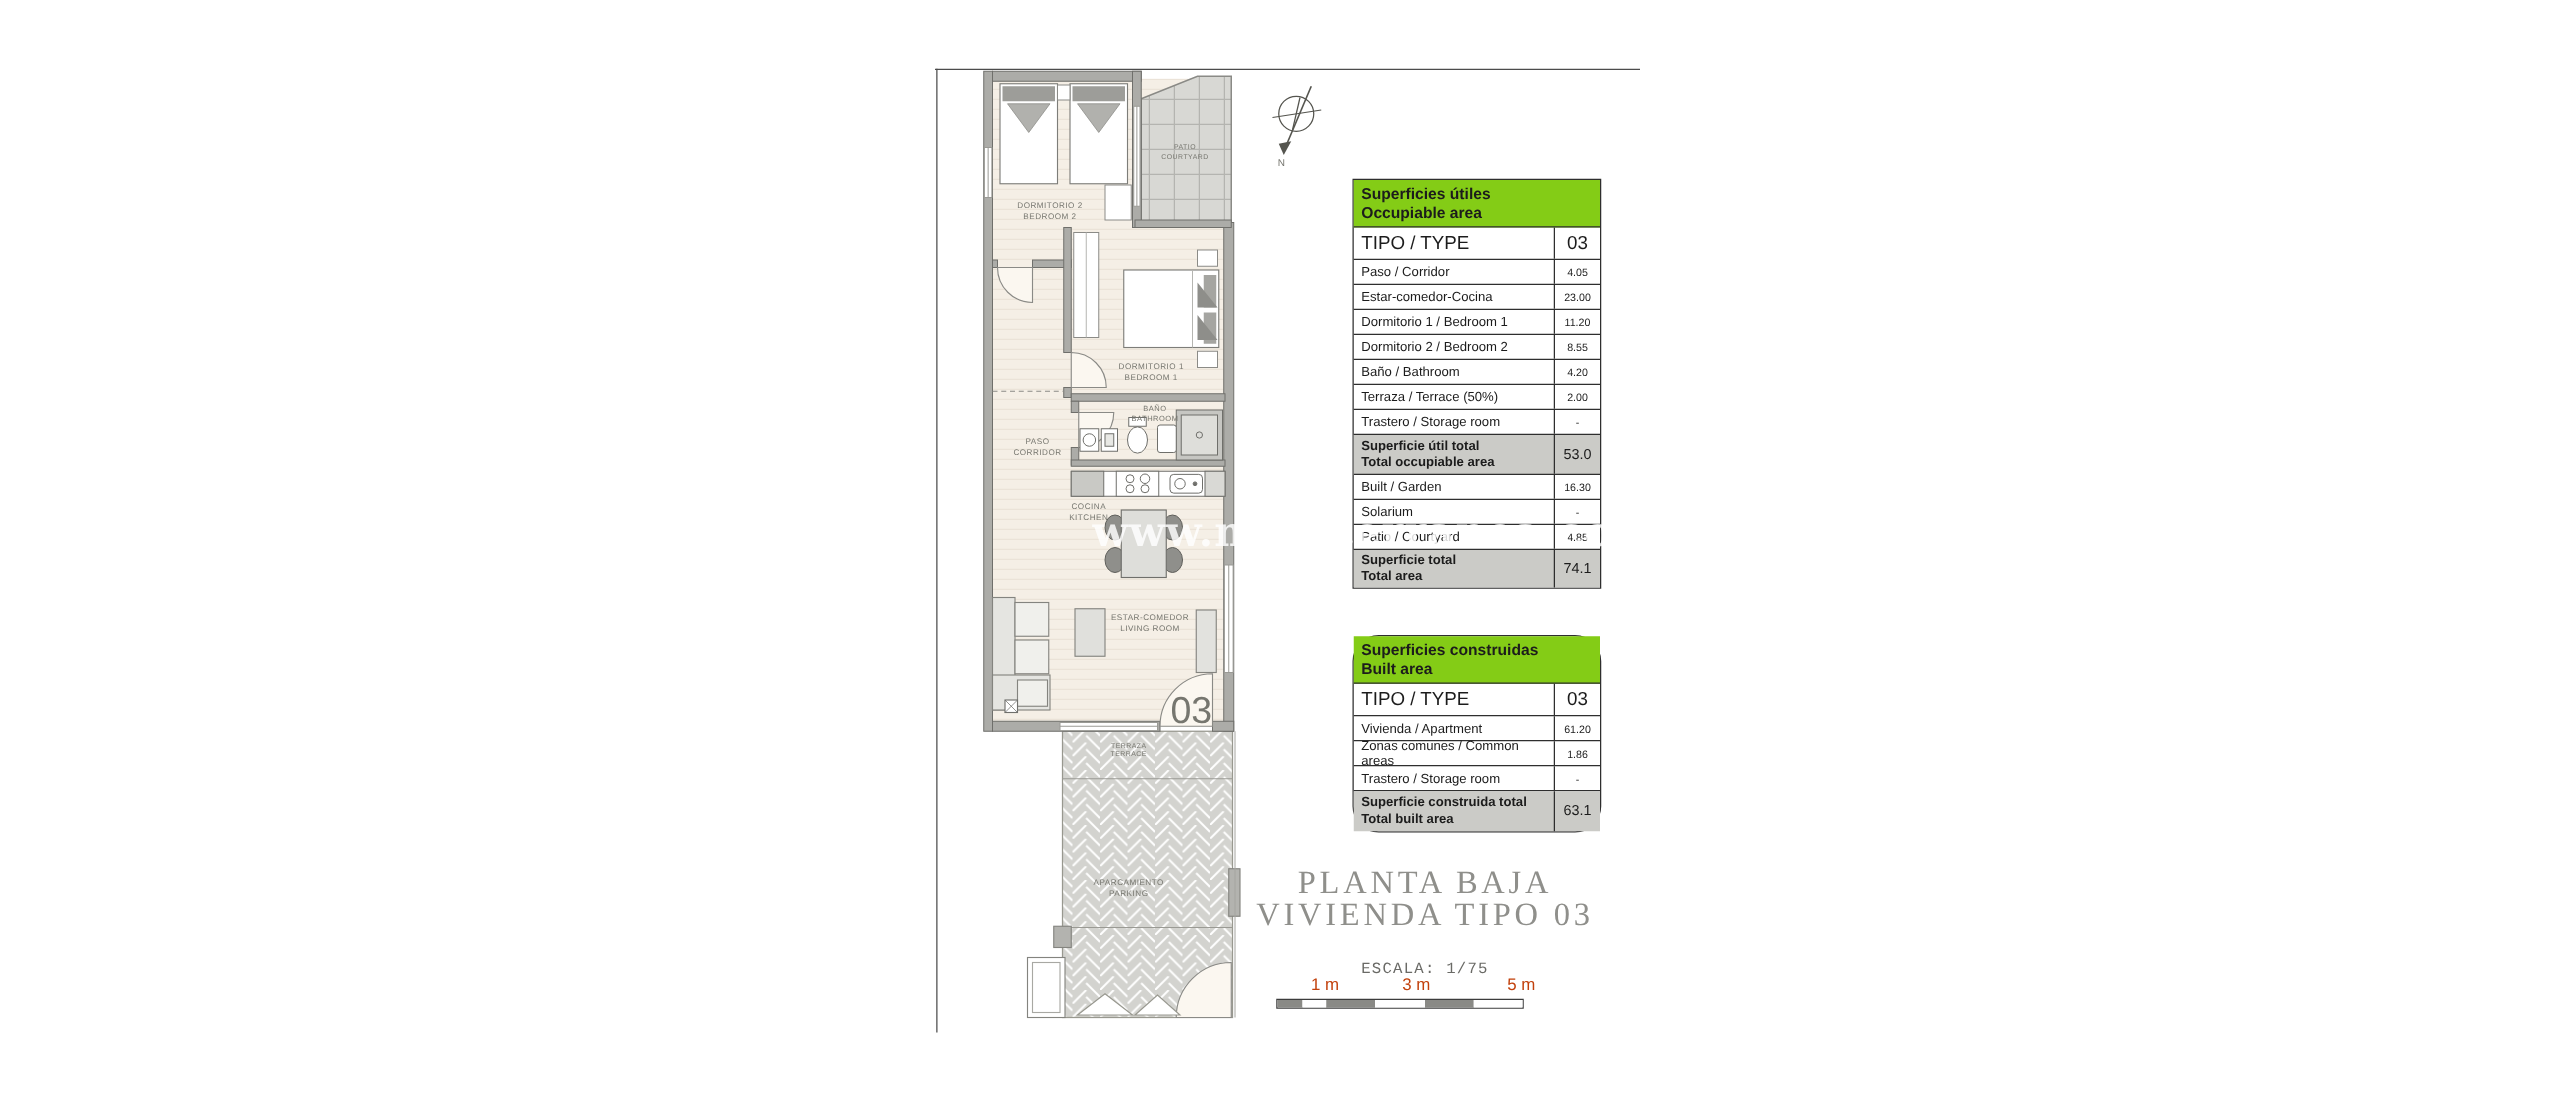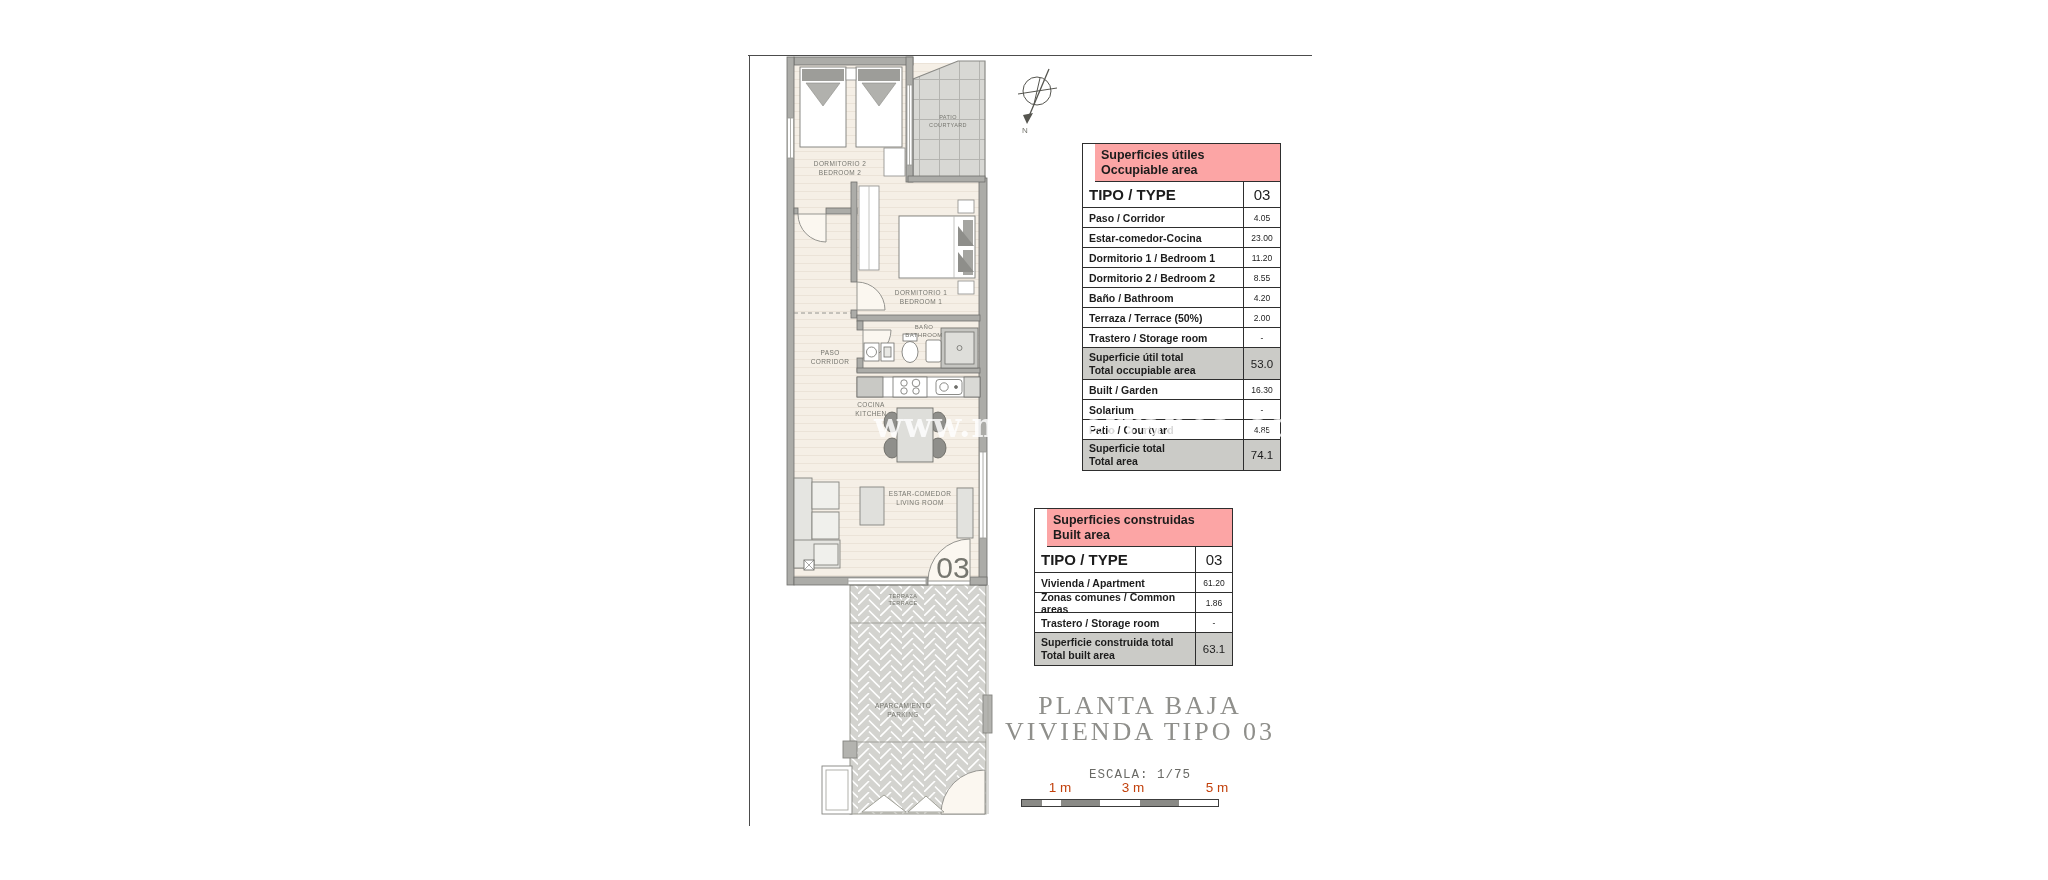--- a/index.html
+++ b/index.html
@@ -6,25 +6,25 @@
   html,body { width:2048px; height:880px; background:#ffffff; overflow:hidden;
               font-family:"Liberation Sans", sans-serif; }
   .abs { position:absolute; }
 
   
   .frame-top  { left:748px; top:55px;  width:564px; height:1px; background:#4c4c4c; }
   .frame-left { left:749px; top:55px;  width:1px;  height:771px; background:#4c4c4c; }
 
   
   .areas-table { width:199px; background:#fff; border:1px solid #2e2e2e; color:#1c1c1c; }
-  .tbl-header  { background:#fca5a5; border-bottom:1px solid #2e2e2e; padding:4px 4px 3px 6px;
-                 font-weight:bold; font-size:12.5px; line-height:15px;margin-left:12px; }
+  .tbl-header  { background:#84cc16; border-bottom:1px solid #2e2e2e; padding:4px 4px 3px 6px;
+                 font-weight:bold; font-size:12.5px; line-height:15px; }
   .tbl-row     { display:flex; align-items:stretch; border-bottom:1px solid #2e2e2e; }
   .tbl-row:last-child { border-bottom:none; }
-  .tbl-label   { flex:1 1 auto; padding:0 6px; display:flex; flex-direction:column; justify-content:center;font-weight:bold; }
+  .tbl-label   { flex:1 1 auto; padding:0 6px; display:flex; flex-direction:column; justify-content:center; }
   .tbl-value   { flex:0 0 37px; border-left:1px solid #2e2e2e; display:flex;
                  align-items:center; justify-content:center; }
   .row-type    { height:26px; }
   .row-type .tbl-label { font-size:15px; }
   .row-type .tbl-value { font-size:15px; }
   .row-data    { height:20px; }
   .row-data .tbl-label { font-size:10.5px; }
   .row-data .tbl-value { font-size:8.5px; }
   .row-total   { background:#cbcbc7; }
   .row-total .tbl-label { font-weight:bold; font-size:10.5px; line-height:13px; padding:3px 6px; }
@@ -303,21 +303,21 @@
   </div>
   <div class="tbl-row row-total h30">
     <div class="tbl-label">
       <div>Superficie total</div>
       <div>Total area</div>
     </div>
     <div class="tbl-value">74.1</div>
   </div>
 </div>
 
-<div class="abs areas-table" style="left:1034px; top:508px;">
+<div class="abs areas-table" style="left:1082px; top:508px;border-radius:21px;">
   <div class="tbl-header">
     <div>Superficies construidas</div>
     <div>Built area</div>
   </div>
   <div class="tbl-row row-type">
     <div class="tbl-label">TIPO / TYPE</div>
     <div class="tbl-value">03</div>
   </div>
   <div class="tbl-row row-data">
     <div class="tbl-label">Vivienda / Apartment</div>

